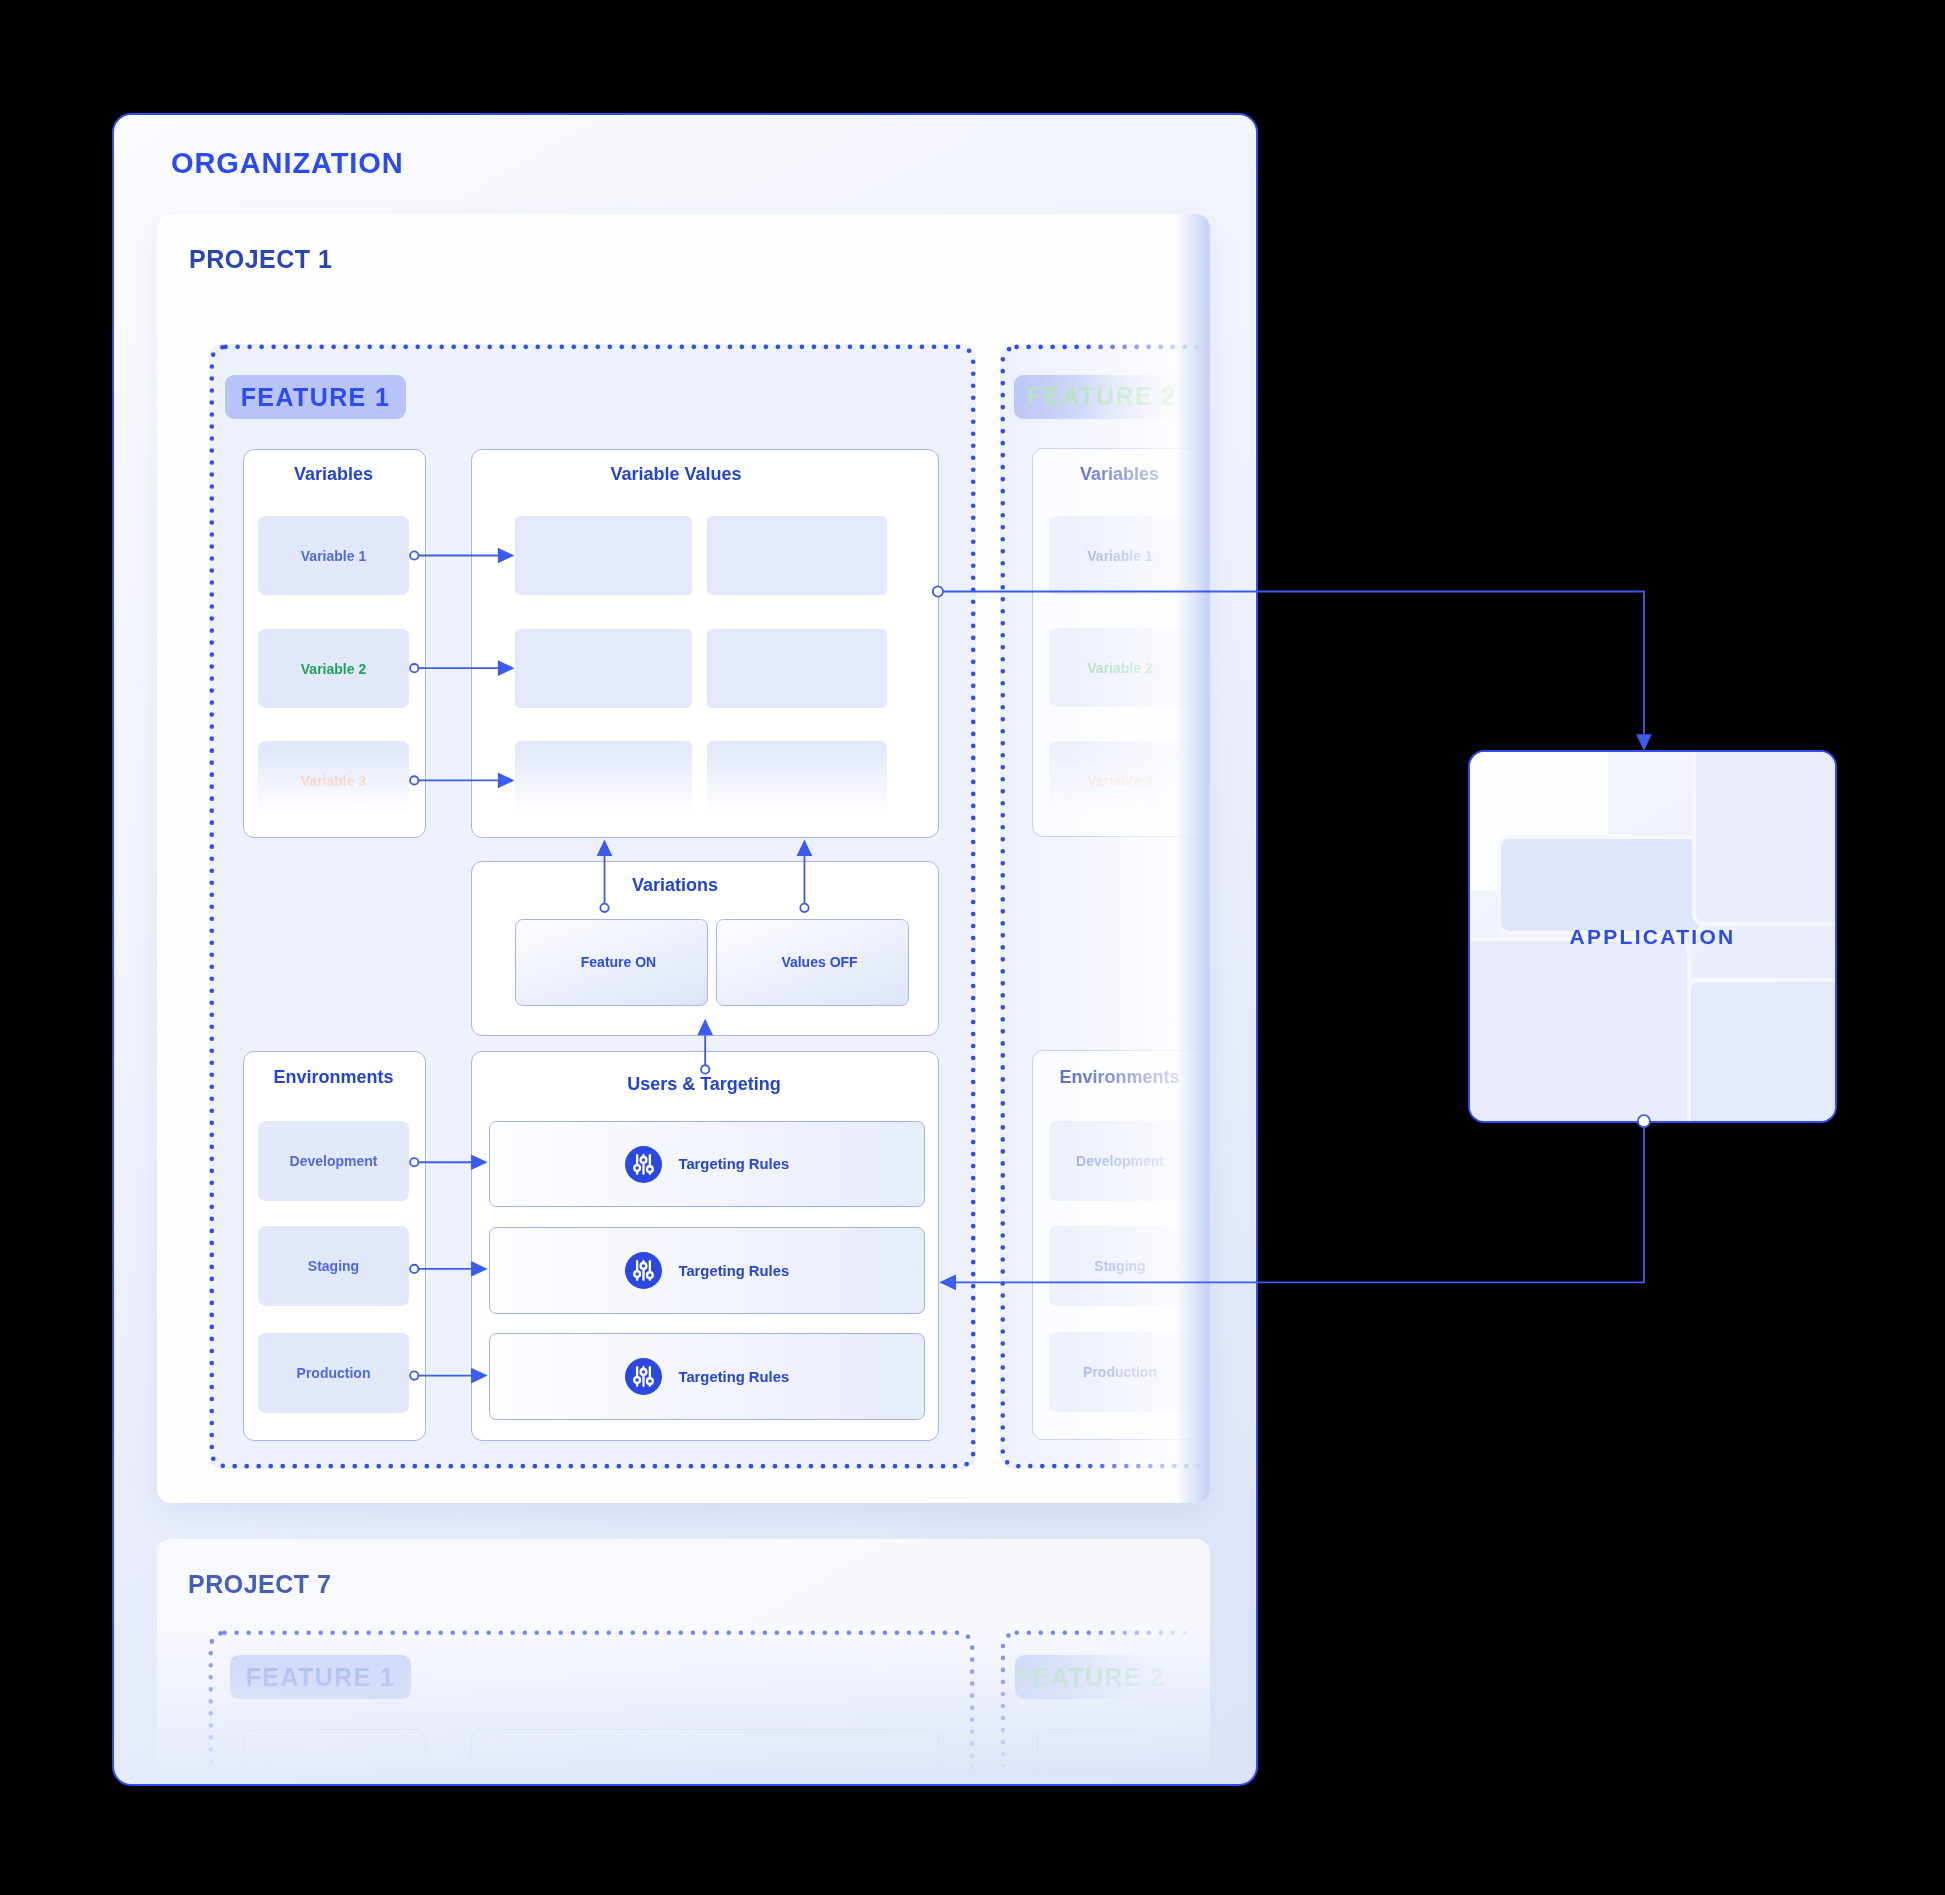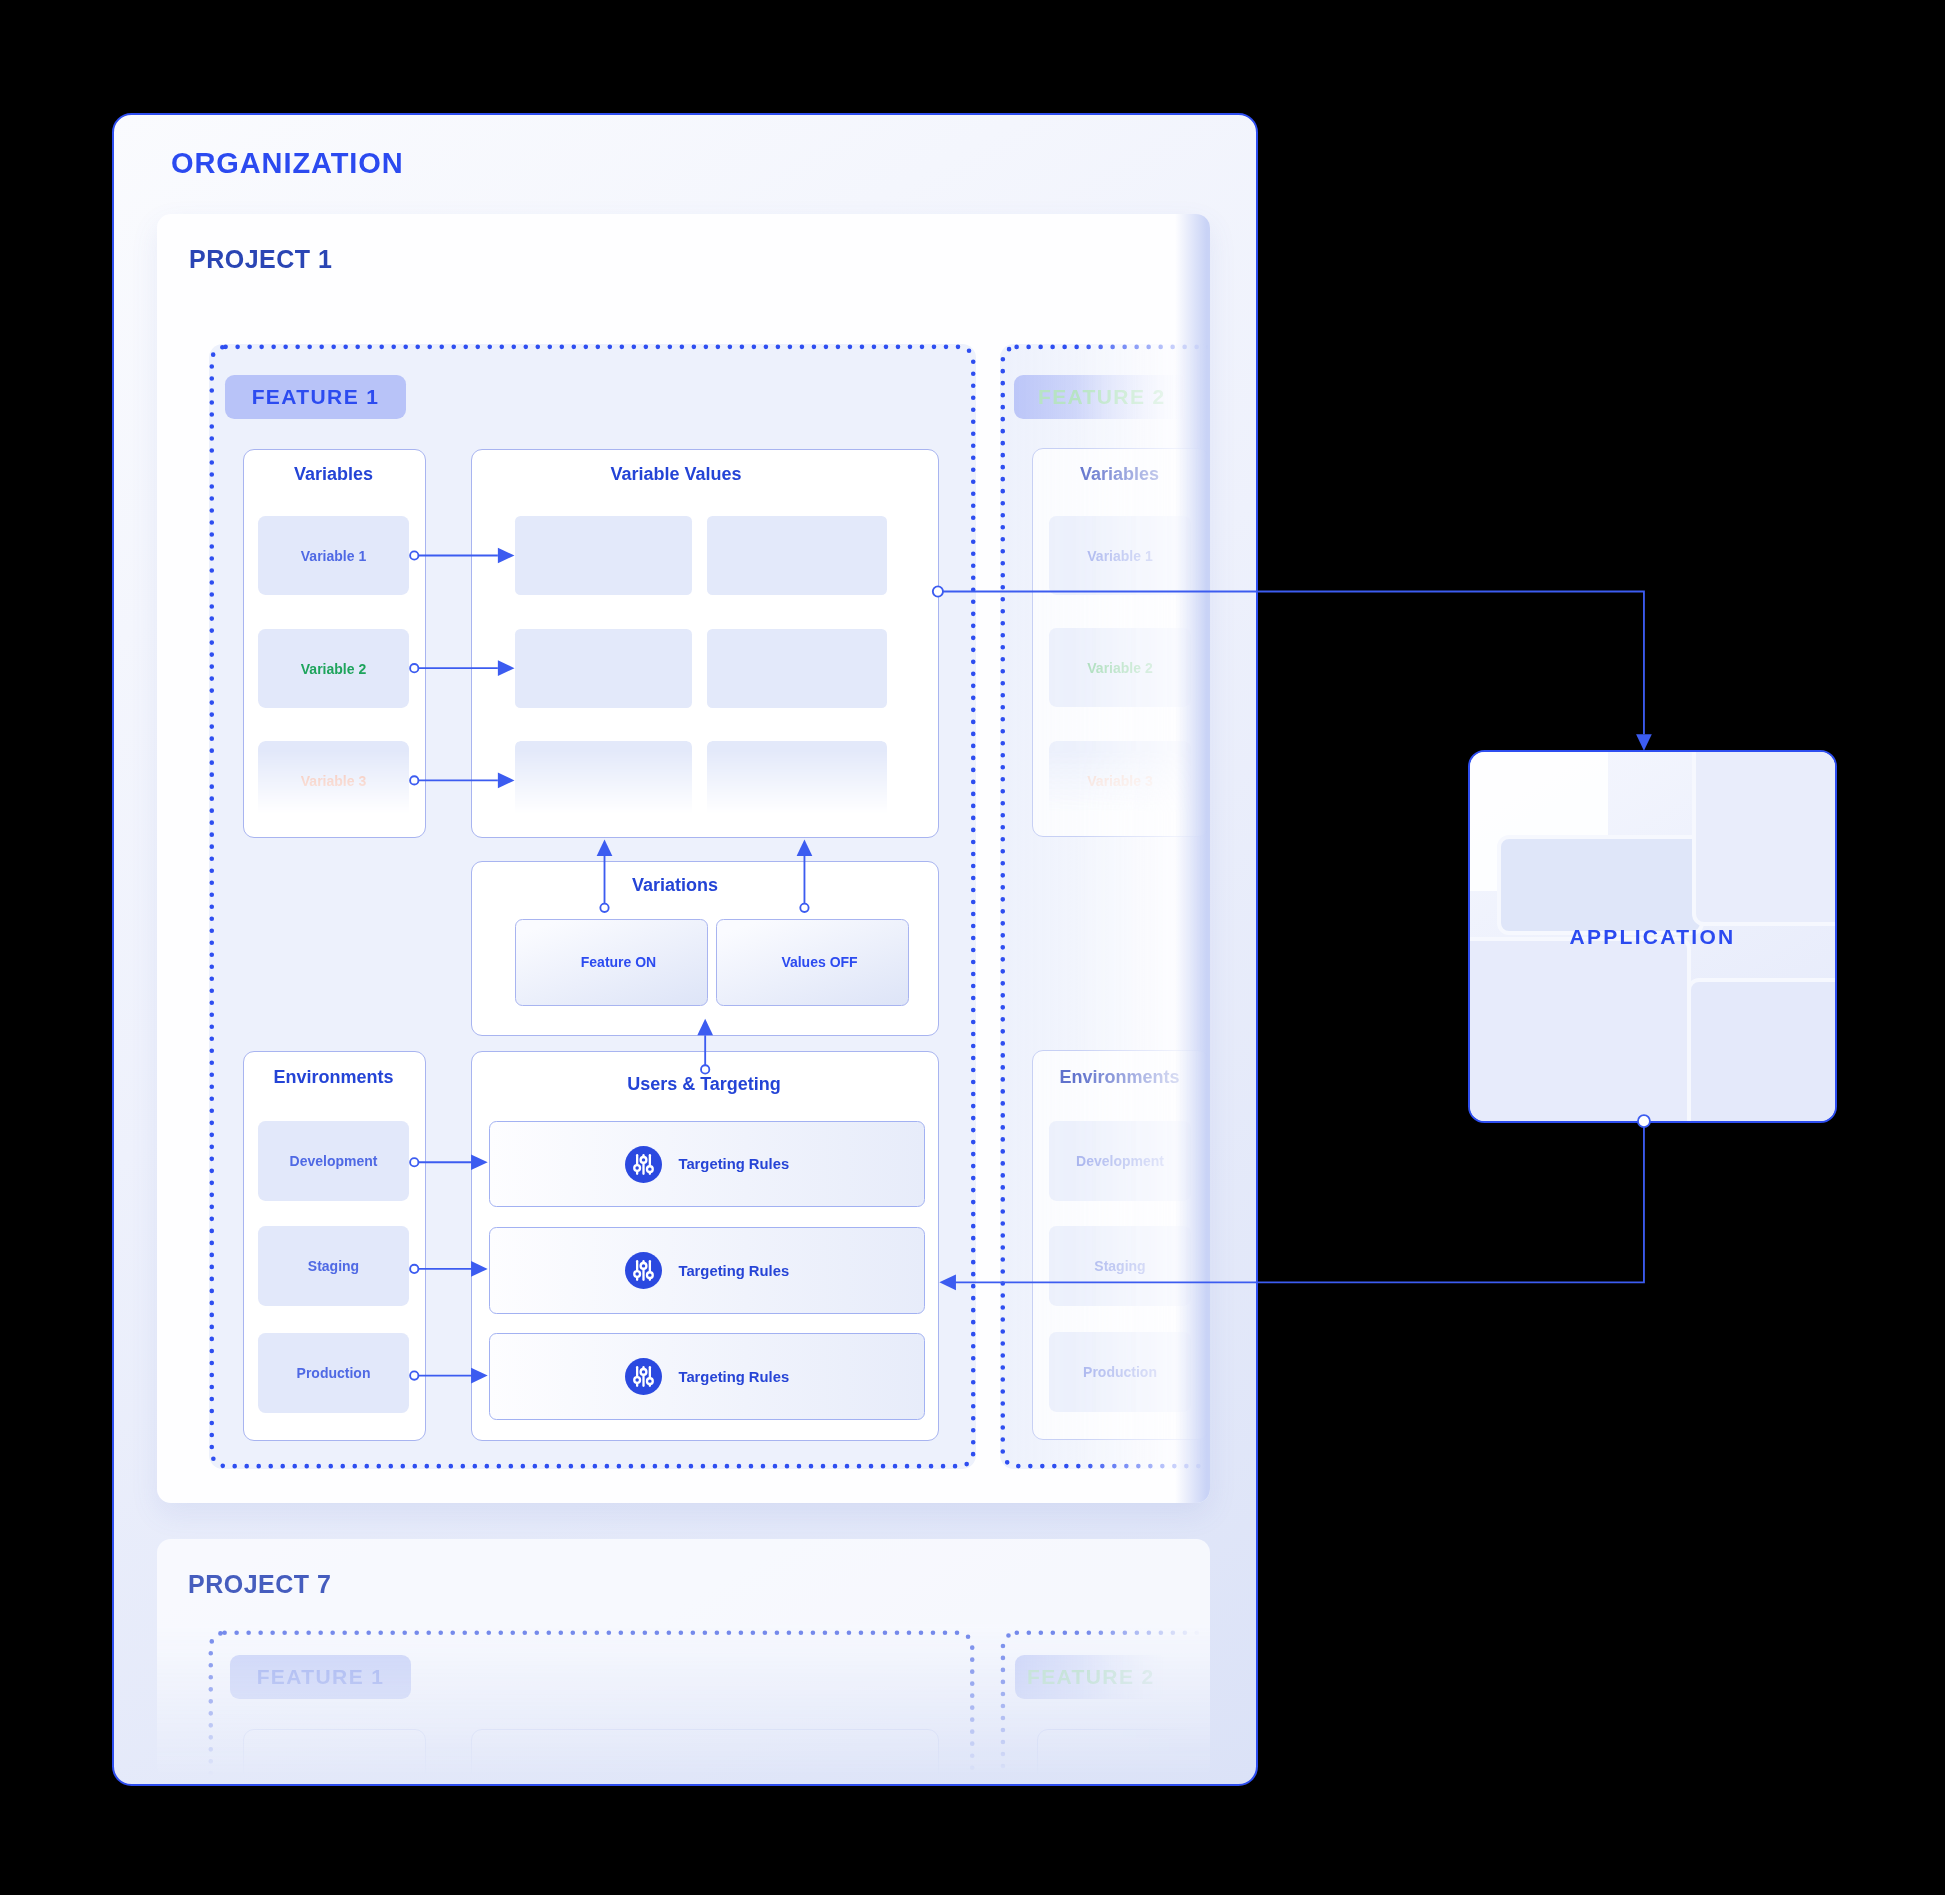--- a/index.html
+++ b/index.html
@@ -7,21 +7,21 @@
   .abs{position:absolute;}
   
   .org-panel{left:112px;top:113px;width:1142px;height:1669px;background:linear-gradient(150deg,#fafbfe 0%,#eef1fc 45%,#dbe2f7 100%);border:2.3px solid #2e4ef0;border-radius:19.4px;}
   .org-title{left:145px;top:147px;font-size:29px;font-weight:800;letter-spacing:0.9px;color:#2b4af0;margin-left:26px;}
   .project-panel{left:157px;top:214px;width:1053px;height:1289px;background:#fefeff;border-radius:14px;box-shadow:0 11px 28px rgba(90,110,200,0.10);}
   .project-title{font-size:25px;font-weight:800;letter-spacing:0.5px;color:#2a45b4;}
   .p1-title{left:189px;top:245px;}
   .edge-strip{left:1175px;top:214px;width:35px;height:1289px;background:linear-gradient(90deg,rgba(204,214,246,0) 0%,#c9d3f6 90%);border-radius:0 14px 14px 0;}
   
   .f1-bg{left:209px;top:344px;width:767px;height:1125px;background:#edf1fc;border-radius:14px;}
-  .feature-chip{border-radius:9.2px;display:flex;align-items:center;justify-content:center;font-weight:800;letter-spacing:1.4px;font-size:21px;}
+  .feature-chip{border-radius:9.2px;display:flex;align-items:center;justify-content:center;font-weight:800;letter-spacing:1.4px;font-size:25px;}
   .f1-chip{left:225px;top:375px;width:181px;height:44px;background:#b8c3f8;color:#2c4bf0;}
   .inner-box{background:#fff;border:1.4px solid #a8b4f0;border-radius:11px;}
   .box-title{width:100%;text-align:center;font-size:18px;font-weight:700;color:#2444d6;}
   .chip{border-radius:7.4px;background:#e2e8fa;display:flex;align-items:center;justify-content:center;font-size:14px;font-weight:700;}
   .chip-blue{color:#4f69e4;}
   .chip-green{color:#1ea45c;}
   .chip-salmon{color:#f1b4a2;}
   .fade-bottom{-webkit-mask-image:linear-gradient(180deg,#000 12%,rgba(0,0,0,0) 92%);mask-image:linear-gradient(180deg,#000 12%,rgba(0,0,0,0) 92%);}
   .cell{border-radius:5.5px;background:#e3e9fa;}
   .card{border-radius:7.4px;border:1.4px solid #a8b4f0;background:linear-gradient(160deg,#fafbff 10%,#dde4f7 100%);display:flex;align-items:center;justify-content:center;text-align:center;font-size:14px;font-weight:700;color:#2c4bf0;line-height:1.25;padding-left:14px;}

